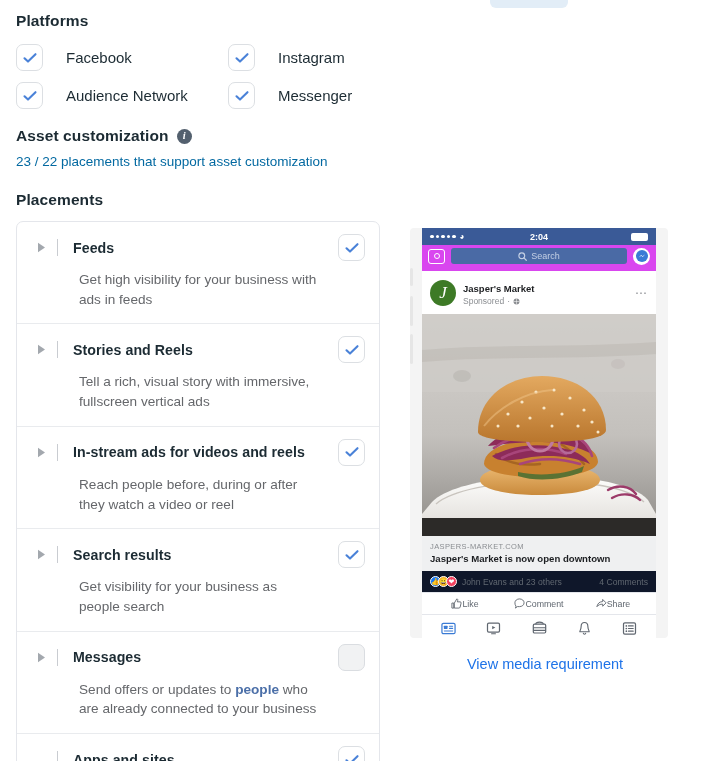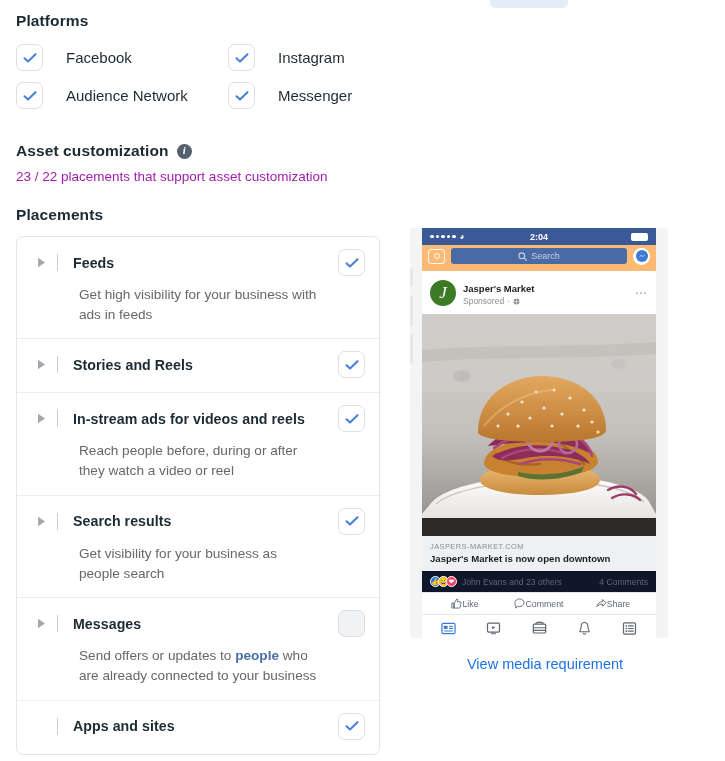--- a/index.html
+++ b/index.html
@@ -40,33 +40,33 @@
   .cbox {
     width: 27px; height: 27px; min-width: 27px;
     border: 1px solid #dcdfe3; border-radius: 7px;
     background: #ffffff;
     display: flex; align-items: center; justify-content: center;
   }
   .cbox.off { background: #f1f2f3; border-color: #dadde1; }
   .cbox svg { display: block; }
 
   .asset-head {
-    margin-top: 33px;
+    margin-top: 18px;
     display: flex; align-items: center; gap: 8px;
   }
   .info-icon {
     width: 15px; height: 15px; border-radius: 50%;
     background: #53606e; color: #fff;
     font-size: 10.5px; font-weight: bold; font-style: italic;
     font-family: "Liberation Serif", serif;
     display: flex; align-items: center; justify-content: center;
     line-height: 1;
   }
   .asset-sub {
-    margin-top: 9px; font-size: 13.5px; color: #a21caf;
+    margin-top: 9px; font-size: 13.5px; color: #0369a1;
   }
 
   .placements-title { margin-top: 22px; }
 
   .plc-card {
     margin-top: 12px;
     border: 1px solid #e4e6eb; border-radius: 7px;
     background: #fff; overflow: hidden;
     width: 364px;
   }
@@ -127,21 +127,21 @@
   .sb-time {
     position: absolute; left: 0; right: 0; text-align: center;
     font-size: 9px; font-weight: bold;
   }
   .sb-batt {
     margin-left: auto; width: 17px; height: 8px;
     background: #fff; border-radius: 2px;
   }
 
   .fbbar {
-    height: 26px; background: #fdba74;
+    height: 26px; background: #d946ef;
     display: flex; align-items: center; gap: 6px; padding: 0 6px 4px 6px;
   }
   .fb-cam {
     width: 17px; height: 15px; border: 1.4px solid #fff; border-radius: 3px;
     display:flex; align-items:center; justify-content:center;
   }
   .fb-cam i { width: 6px; height: 6px; border: 1.4px solid #fff; border-radius: 50%; display:block; }
   .fb-search {
     flex: 1; height: 16px; background: #4a6aa5; border-radius: 3px;
     display: flex; align-items: center; justify-content: center; gap: 4px;
@@ -290,20 +290,23 @@
                 <path d="M1 0.7 L8 5.5 L1 10.3 Z" fill="#a3a8ae"></path>
               </svg>
           </span>
           <span class="vsep"></span>
           <span class="plc-name">Stories and Reels</span>
           <span class="cbox">
             <svg width="16" height="16" viewBox="0 0 16 16">
                 <path d="M2.5 8.3 L6 11.6 L13.5 4.2" fill="none" stroke="#4a82d8" stroke-width="2.1" stroke-linecap="round" stroke-linejoin="round"></path>
               </svg>
           </span>
+        </div>
+        <div class="plc-desc">
+          <span>Tell a rich, visual story with immersive, fullscreen vertical ads</span>
         </div>
       </div>
 
       <div class="plc-row">
         <div class="plc-head">
           <span class="caret">
             <svg width="9" height="11" viewBox="0 0 9 11">
                 <path d="M1 0.7 L8 5.5 L1 10.3 Z" fill="#a3a8ae"></path>
               </svg>
           </span>

